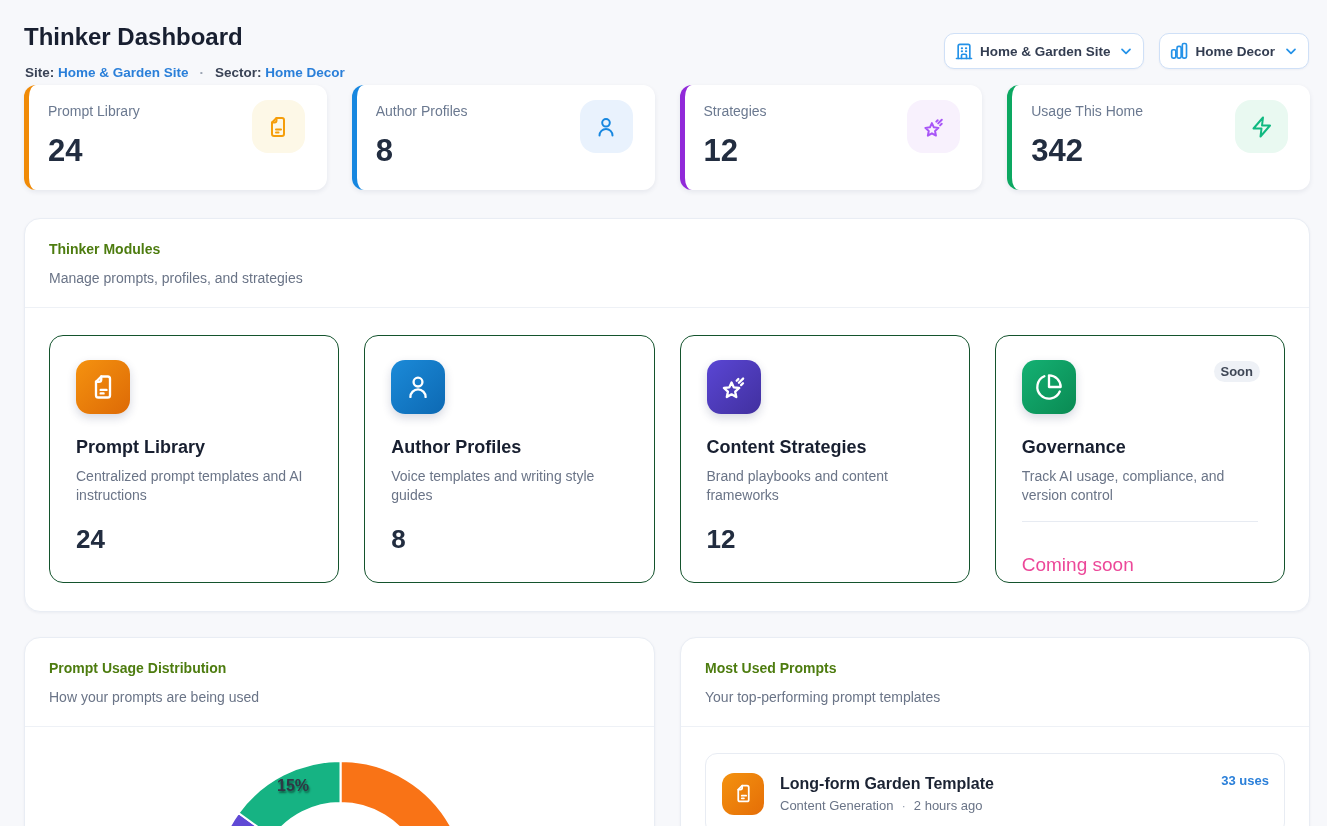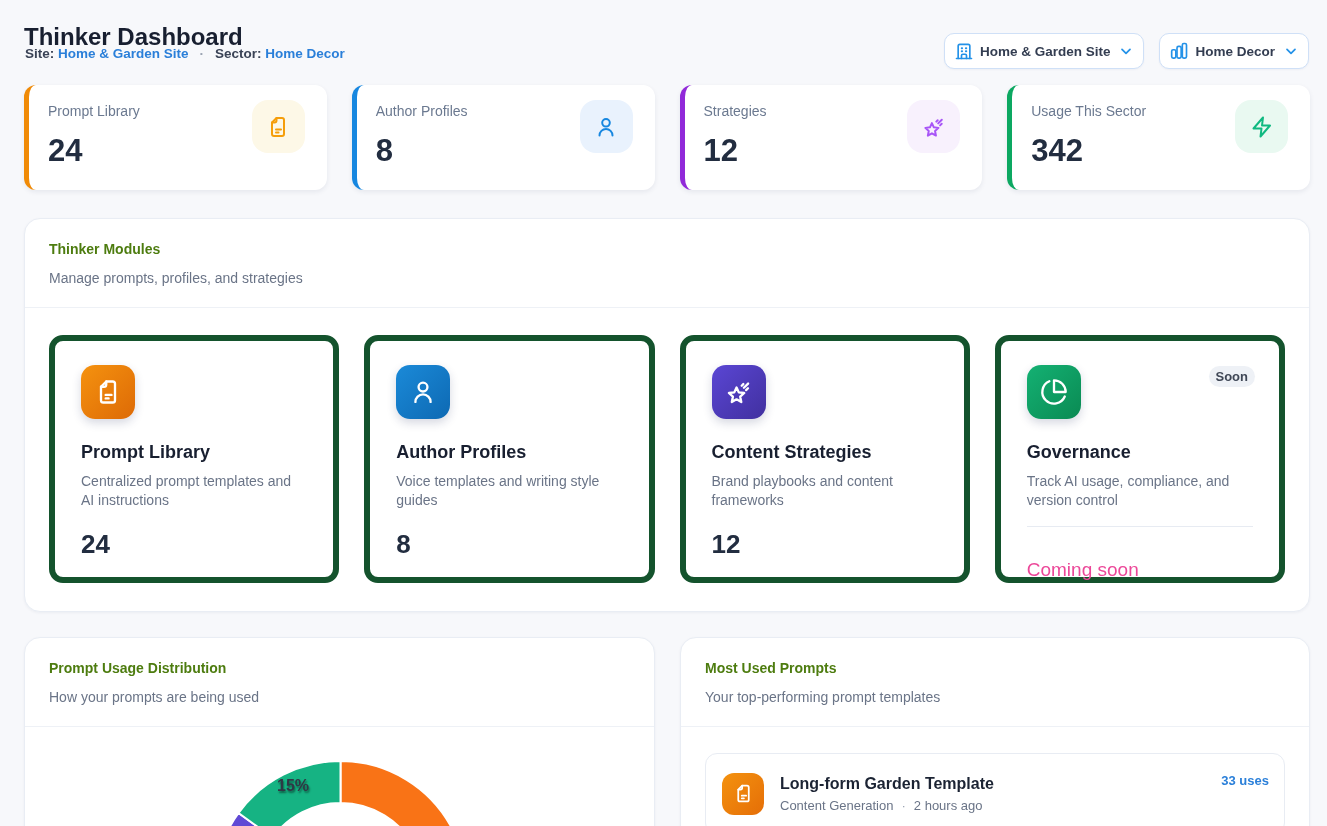--- a/index.html
+++ b/index.html
@@ -2,21 +2,21 @@
 <html><head>
 <meta charset="utf-8">
 <style>
 * { margin:0; padding:0; box-sizing:border-box; }
 html,body { width:1327px; height:826px; overflow:hidden; }
 body { background:#f7f8fb; font-family:"Liberation Sans", sans-serif; color:#1b2337; }
 #page { position:relative; width:1327px; height:826px;padding-left:41px; }
 
 
 h1 { position:absolute; left:24px; top:23px; font-size:24px; line-height:27px; font-weight:700; color:#181f30; letter-spacing:0; }
-.sub { position:absolute; left:25px; top:47px; font-size:13.5px; line-height:13.5px; color:#3a4356; font-weight:700; }
+.sub { position:absolute; left:25px; top:66px; font-size:13.5px; line-height:13.5px; color:#3a4356; font-weight:700; }
 .sub a { color:#2a7fd9; text-decoration:none; }
 .sub .dot { color:#9aa3b2; font-weight:700; padding:0 11px; }
 .dropdowns { position:absolute; top:33px; right:18px; display:flex; gap:15px; }
 .dd { display:flex; align-items:center; gap:6px; height:36px; padding:0 9px; background:#fff;
   border:1px solid #cfe0f7; border-radius:10px; font-size:13.5px; font-weight:700; color:#333d51;
   box-shadow:0 1px 2px rgba(40,60,120,.05); }
 .dd svg.ic { width:20px; height:20px; }
 .dd svg.ch { width:16px; height:16px; margin-left:2px; }
 
 
@@ -32,21 +32,21 @@
 
 
 .panel { position:absolute; background:#fff; border:1px solid #e9edf4; border-radius:16px;
   box-shadow:0 1px 3px rgba(25,40,80,.05); }
 #modules { left:24px; top:218px; width:1286px; height:394px; }
 .phead { padding:23px 24px 0 24px; }
 .phead .t { font-size:14px; line-height:15.5px; font-weight:700; color:#4d7c0f; }
 .phead .d { margin-top:13px; font-size:14px; line-height:14px; color:#6a7487; }
 .pdiv { border-bottom:1px solid #eef1f6; margin-top:22px; }
 .mgrid { display:grid; grid-template-columns:repeat(4,1fr); gap:25px; padding:27px 24px 0 24px; }
-.mcard { position:relative; height:248px; background:#fff; border:6px solid #14532d; border-radius:14px; padding:24px 26px 0; }
+.mcard { position:relative; height:248px; background:#fff; border:1px solid #14532d; border-radius:14px; padding:24px 26px 0; }
 .micon { width:54px; height:54px; border-radius:14px; display:flex; align-items:center; justify-content:center;
   box-shadow:0 4px 10px rgba(30,40,90,.18); }
 .micon svg { width:28px; height:28px; }
 .mcard .mt { margin-top:24px; font-size:18px; line-height:18px; font-weight:700; color:#181f30; }
 .mcard .md { margin-top:11px; font-size:14px; color:#6a7487; line-height:19.5px; }
 .mcard .mn { margin-top:20px; font-size:26px; line-height:26px; font-weight:700; color:#222d40; }
 .soon { position:absolute; top:25px; right:24px; background:#eef1f6; border-radius:999px;
   padding:4px 7px; font-size:13px; line-height:13px; font-weight:700; color:#3f4756; }
 .gdiv { border-bottom:1px solid #e7ebf2; margin-top:15px; }
 .gsoon { margin-top:36px; font-size:19px; line-height:13.5px; color:#ec4899; }
@@ -124,21 +124,21 @@
       <div class="lbl">Strategies</div>
       <div class="num">12</div>
       <div class="ibox" style="background:#f8f1fd;">
         <svg viewBox="0 0 24 24" fill="none" stroke="#a855f7" stroke-width="2" stroke-linecap="round" stroke-linejoin="round">
           <path d="M9.90 8.10 L11.84 12.33 L16.46 12.87 L13.04 16.02 L13.96 20.58 L9.90 18.30 L5.84 20.58 L6.76 16.02 L3.34 12.87 L7.96 12.33 Z"></path>
           <path d="M14.3 6.6l1.4-1.4M16.2 8.4l3.6-3.6M18.1 10.4l1.6-1.6"></path>
         </svg>
       </div>
     </div>
     <div class="stat" style="border-left-color:#0ca861;">
-      <div class="lbl">Usage This Sector</div>
+      <div class="lbl">Usage This Home</div>
       <div class="num">342</div>
       <div class="ibox" style="background:#e9f9f1;">
         <svg viewBox="0 0 24 24" fill="none" stroke="#10b981" stroke-width="2" stroke-linecap="round" stroke-linejoin="round">
           <path d="M13 2.5L3.5 13.5h8l-1 8 9.5-11h-8z"></path>
         </svg>
       </div>
     </div>
   </div>
 
   <div class="panel" id="modules">

